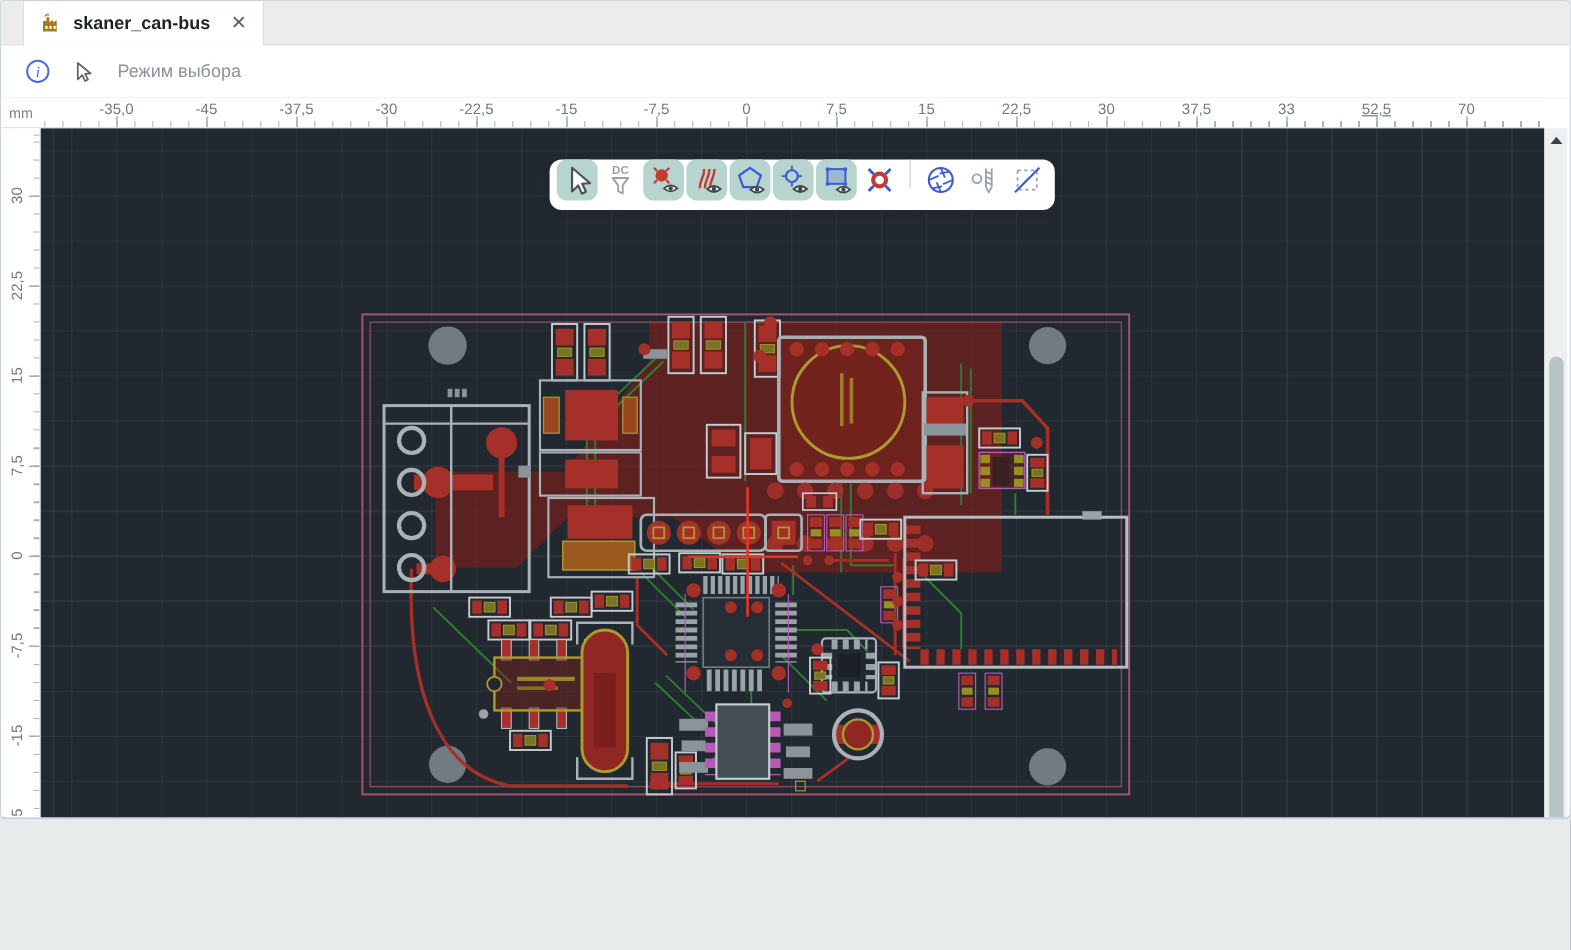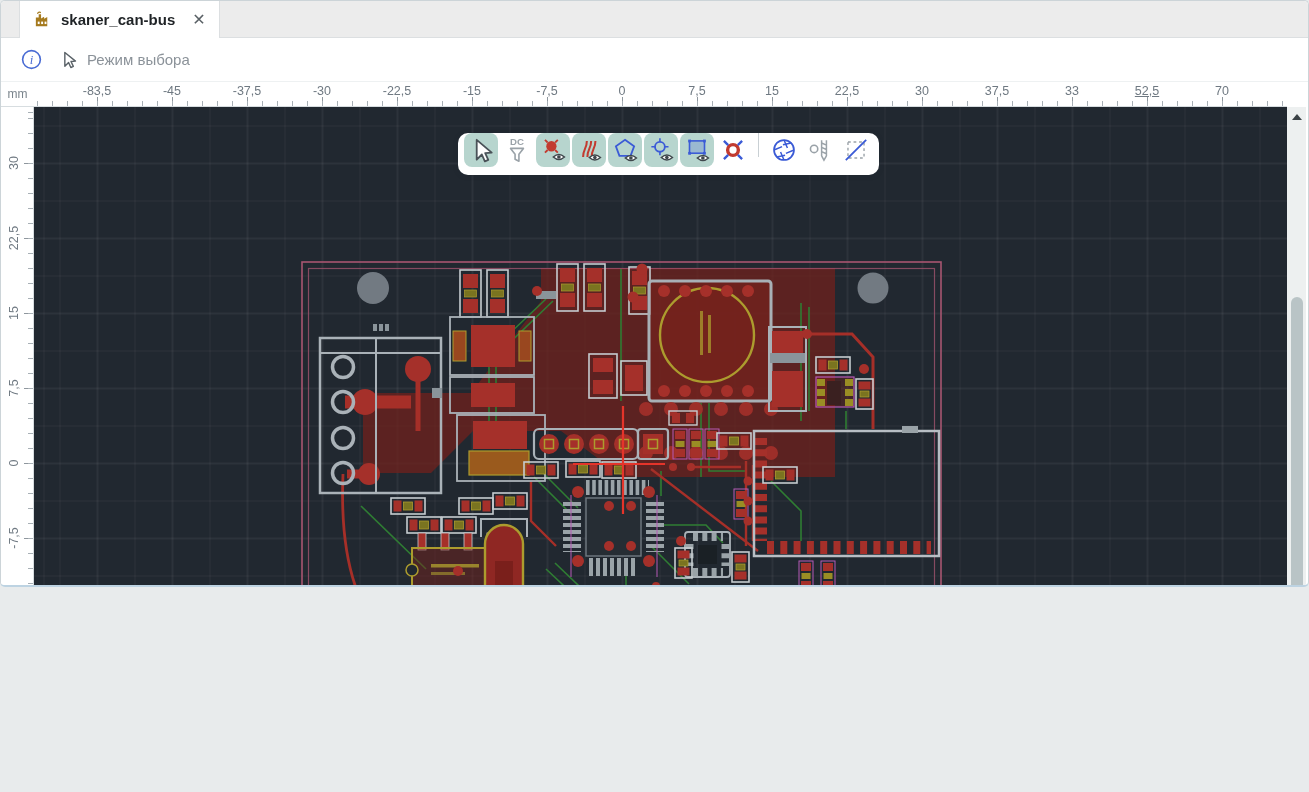--- a/index.html
+++ b/index.html
@@ -1,28 +1,28 @@
 <!DOCTYPE html>
 <html style="--canvas-bg: #212830; --grid: rgba(255,255,255,0.05); --copper: #6d211d; --pad: #a5302a; --silk: #c6ccd0; --comp: #aab2b8; --red: #a62f28; --green: #2f7d33; --tool-active: #b7d5ce;"><head>
 <meta charset="utf-8">
 <style>
   html,body{margin:0;padding:0;background:#e8ebec;font-family:"Liberation Sans",sans-serif;}
-  .window{position:relative;width:1309px;height:587px;background:#fff;border:1px solid #ccd4d8;
+  .window{position:relative;width:1309px;height:683px;background:#fff;border:1px solid #ccd4d8;
     border-bottom:2px solid #bdd3e2;border-radius:5px;overflow:hidden;box-sizing:border-box;}
   
   .tabbar{position:absolute;left:0;top:0;width:100%;height:37px;background:#ececec;border-bottom:1px solid #dcdfe1;box-sizing:border-box;}
   .tab{position:absolute;left:18px;top:0;height:37px;background:#fff;display:flex;align-items:center;
     padding:0 13px;gap:9px;border-left:1px solid #dcdfe1;border-right:1px solid #dcdfe1;}
   .tab-title{font-size:15px;font-weight:bold;color:#1f2326;white-space:nowrap;}
   .tab-close{font-size:16px;color:#5a6166;cursor:pointer;margin-left:8px;line-height:1;}
   
   .modebar{position:absolute;left:0;top:37px;width:100%;height:44px;background:#fff;display:flex;align-items:center;border-bottom:1px solid #eef1f2;box-sizing:border-box;}
   .modebar .info{margin-left:20px;display:flex;align-items:center;}
   .modebar .cur{margin-left:17px;display:flex;align-items:center;}
-  .mode-label{margin-left:8px;font-size:15px;color:#8b9299;}
+  .mode-label{margin-left:19px;font-size:15px;color:#8b9299;}
   
   .ruler-corner{position:absolute;left:0;top:81px;width:33px;height:25px;background:#fff;color:#7a848c;
     font-size:12px;display:flex;align-items:center;justify-content:center;border-bottom:1px solid #d7dde0;box-sizing:border-box;}
   .ruler-top{position:absolute;left:33px;top:81px;width:1253px;height:25px;background:#fff;overflow:hidden;border-bottom:1px solid #d7dde0;box-sizing:border-box;}
   .ruler-top::after{content:'';position:absolute;left:0;right:0;bottom:0;height:5px;
     background:repeating-linear-gradient(to right,#a8b0b6 0 1px,transparent 1px 15px);background-position:3px 0;}
   .ruler-top .lab{position:absolute;top:2px;transform:translateX(-50%);font-size:12.5px;color:#6f7982;white-space:nowrap;}
   .ruler-top .tk{position:absolute;bottom:0;width:1px;height:9px;background:#8f979e;}
   .ruler-left{position:absolute;left:0;top:106px;width:33px;height:666px;background:#fff;overflow:hidden;border-right:1px solid #d7dde0;box-sizing:border-box;}
   .ruler-left::after{content:'';position:absolute;top:0;bottom:0;right:0;width:5px;
@@ -98,21 +98,21 @@
     <span class="cur">
       <svg width="20" height="20" viewBox="0 0 24 24">
         <path d="M7 3 L7 19.5 L11.5 15 L14.2 21 L17.2 19.6 L14.4 13.8 L19.8 13.4 Z" fill="#fff" stroke="#5a6268" stroke-width="1.7" stroke-linejoin="round"></path>
       </svg>
     </span>
     <span class="mode-label">Режим выбора</span>
   </div>
 
   <div class="ruler-corner">mm</div>
   <div class="ruler-top" id="rulerTop">
-      <div class="lab" style="left: 63px;">-83,5</div>
+      <div class="lab" style="left: 63px;">-35,0</div>
       <div class="tk" style="left: 63px;"></div>
       <div class="lab" style="left: 138px;">-45</div>
       <div class="tk" style="left: 138px;"></div>
       <div class="lab" style="left: 213px;">-37,5</div>
       <div class="tk" style="left: 213px;"></div>
       <div class="lab" style="left: 288px;">-30</div>
       <div class="tk" style="left: 288px;"></div>
       <div class="lab" style="left: 363px;">-22,5</div>
       <div class="tk" style="left: 363px;"></div>
       <div class="lab" style="left: 438px;">-15</div>

